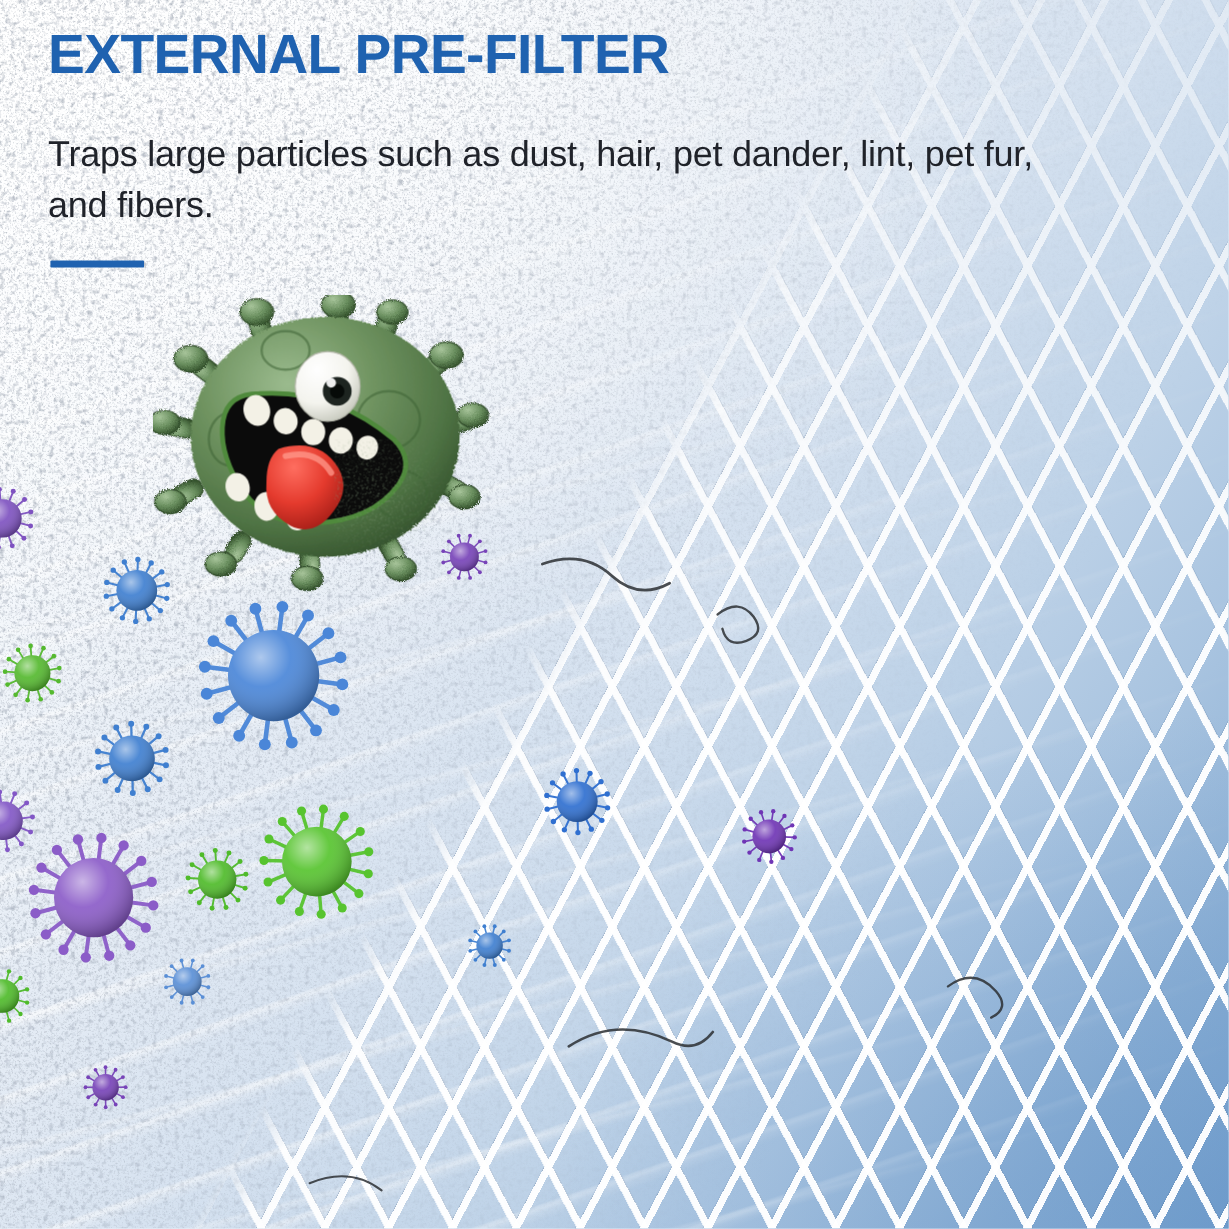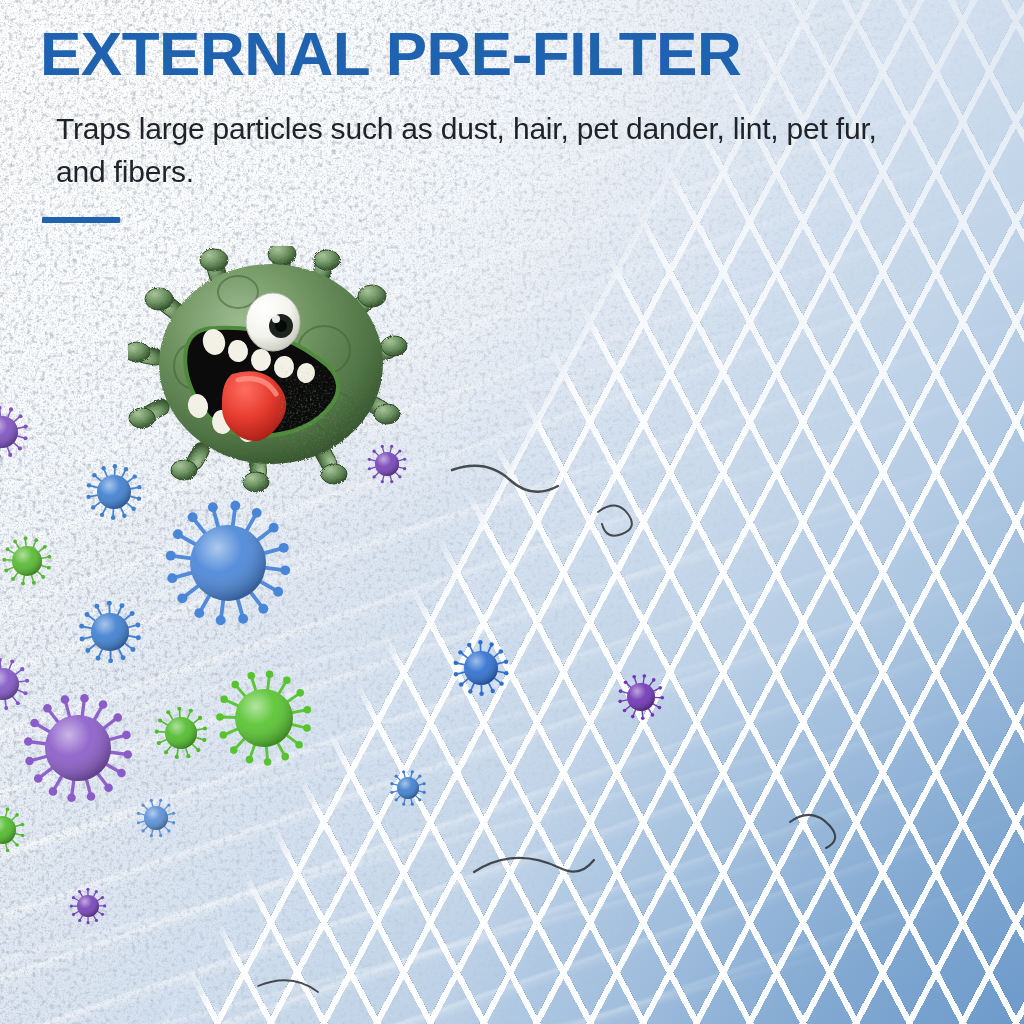--- a/index.html
+++ b/index.html
@@ -111,31 +111,30 @@
     mask-image:linear-gradient(177deg, rgba(0,0,0,.34) 0%, rgba(0,0,0,.50) 14%, rgba(0,0,0,.78) 30%, rgba(0,0,0,.96) 48%, rgba(0,0,0,1) 66%);
   }
   .hair{position:absolute;overflow:visible;}
 
   
   #monster{position:absolute;left:128px;top:246px;width:290px;height:250px;}
 
   
   .headline{
     position:absolute;left:40px;top:22px;
-    font-size:62px;line-height:1.02;font-weight:bold;
+    font-size:46px;line-height:1.02;font-weight:bold;
     letter-spacing:-0.5px;
     color:#1f62b0;
     white-space:nowrap;
   }
   .subline{
     position:absolute;left:40px;top:108px;width:870px;
     font-size:30px;line-height:1.42;font-weight:400;
     color:#20232a;
     letter-spacing:-0.2px;
-    margin-left:16px;
   }
   .accent-bar{
     position:absolute;left:42px;top:217px;width:78px;height:6px;
     background:#1f62b0;border-radius:1px;
   }
 </style>
 </head>
 <body>
 
 <div id="stage">

